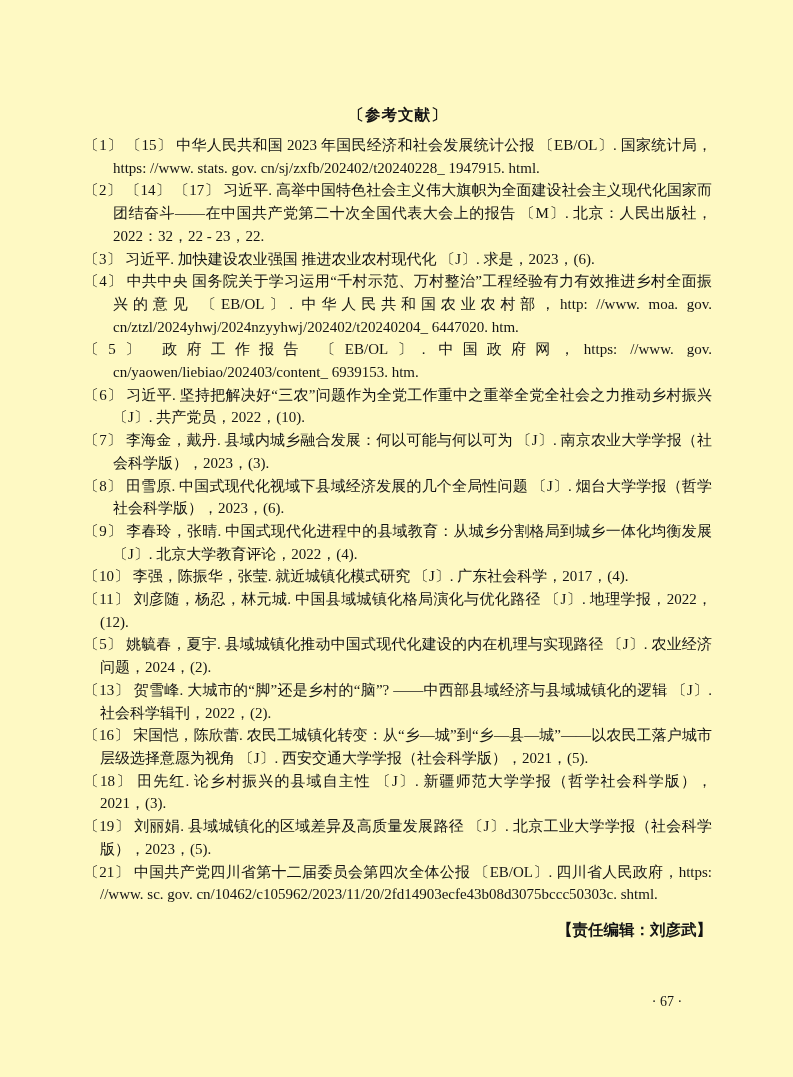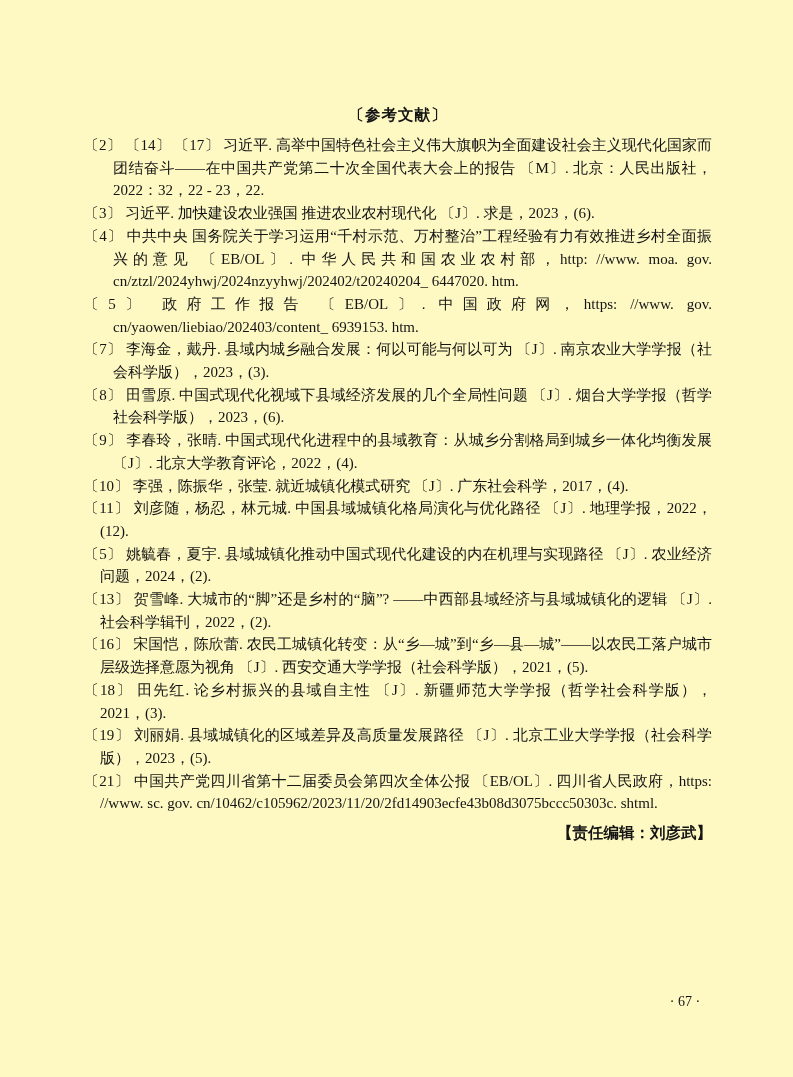--- a/index.html
+++ b/index.html
@@ -41,48 +41,50 @@
   }
   .ref.d1 {            
     padding-left: 29px;
     text-indent: -29px;
   }
   .ref.d2 {            
     padding-left: 16px;
     text-indent: -16px;
   }
   .editor-line {
-    margin: 6px 0 0 0;
+    margin: 12px 0 0 0;
     text-align: right;
     font-weight: bold;
     font-size: 15.5px;
     line-height: 23px;
   }
   .page-number {
     position: absolute;
     top: 993px;
-    left: 645px;
+    left: 627px;
     width: 80px;
     text-align: center;
     font-size: 14px;
     line-height: 18px;
   }
 </style>
 </head>
 <body>
 
 <div class="page">
   <div class="content">
 
     <h1 class="doc-title">〔参考文献〕</h1>
 
+    <p class="ref d1"><span>〔1〕 〔15〕</span> <span>中华人民共和国 2023 年国民经济和社会发展统计公报 〔EB/OL〕. 国家统计局，https: //www. stats. gov. cn/sj/zxfb/202402/t20240228_ 1947915. html.</span></p>
     <p class="ref d1"><span>〔2〕 〔14〕 〔17〕</span> <span>习近平. 高举中国特色社会主义伟大旗帜为全面建设社会主义现代化国家而团结奋斗——在中国共产党第二十次全国代表大会上的报告 〔M〕. 北京：人民出版社，2022：32，22 - 23，22.</span></p>
     <p class="ref d1"><span>〔3〕</span> <span>习近平. 加快建设农业强国 推进农业农村现代化 〔J〕. 求是，2023，(6).</span></p>
     <p class="ref d1"><span>〔4〕</span> <span>中共中央 国务院关于学习运用“千村示范、万村整治”工程经验有力有效推进乡村全面振兴的意见 〔EB/OL〕. 中华人民共和国农业农村部，http: //www. moa. gov. cn/ztzl/2024yhwj/2024nzyyhwj/202402/t20240204_ 6447020. htm.</span></p>
     <p class="ref d1"><span>〔5〕</span> <span>政府工作报告 〔EB/OL〕. 中国政府网，https: //www. gov. cn/yaowen/liebiao/202403/content_ 6939153. htm.</span></p>
+    <p class="ref d1"><span>〔6〕</span> <span>习近平. 坚持把解决好“三农”问题作为全党工作重中之重举全党全社会之力推动乡村振兴 〔J〕. 共产党员，2022，(10).</span></p>
     <p class="ref d1"><span>〔7〕</span> <span>李海金，戴丹. 县域内城乡融合发展：何以可能与何以可为 〔J〕. 南京农业大学学报（社会科学版），2023，(3).</span></p>
     <p class="ref d1"><span>〔8〕</span> <span>田雪原. 中国式现代化视域下县域经济发展的几个全局性问题 〔J〕. 烟台大学学报（哲学社会科学版），2023，(6).</span></p>
     <p class="ref d1"><span>〔9〕</span> <span>李春玲，张晴. 中国式现代化进程中的县域教育：从城乡分割格局到城乡一体化均衡发展 〔J〕. 北京大学教育评论，2022，(4).</span></p>
     <p class="ref d2"><span>〔10〕</span> <span>李强，陈振华，张莹. 就近城镇化模式研究 〔J〕. 广东社会科学，2017，(4).</span></p>
     <p class="ref d2"><span>〔11〕</span> <span>刘彦随，杨忍，林元城. 中国县域城镇化格局演化与优化路径 〔J〕. 地理学报，2022，(12).</span></p>
     <p class="ref d2"><span>〔5〕</span> <span>姚毓春，夏宇. 县域城镇化推动中国式现代化建设的内在机理与实现路径 〔J〕. 农业经济问题，2024，(2).</span></p>
     <p class="ref d2"><span>〔13〕</span> <span>贺雪峰. 大城市的“脚”还是乡村的“脑”? ——中西部县域经济与县域城镇化的逻辑 〔J〕. 社会科学辑刊，2022，(2).</span></p>
     <p class="ref d2"><span>〔16〕</span> <span>宋国恺，陈欣蕾. 农民工城镇化转变：从“乡—城”到“乡—县—城”——以农民工落户城市层级选择意愿为视角 〔J〕. 西安交通大学学报（社会科学版），2021，(5).</span></p>
     <p class="ref d2"><span>〔18〕</span> <span>田先红. 论乡村振兴的县域自主性 〔J〕. 新疆师范大学学报（哲学社会科学版），2021，(3).</span></p>
     <p class="ref d2"><span>〔19〕</span> <span>刘丽娟. 县域城镇化的区域差异及高质量发展路径 〔J〕. 北京工业大学学报（社会科学版），2023，(5).</span></p>

